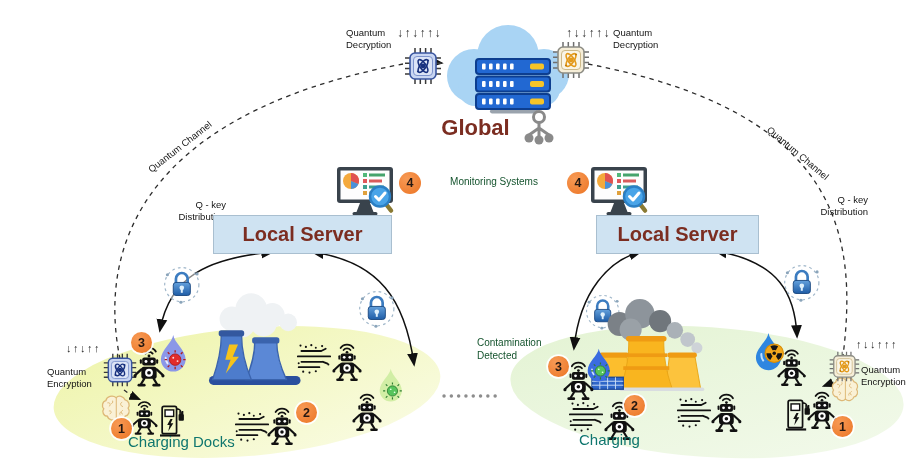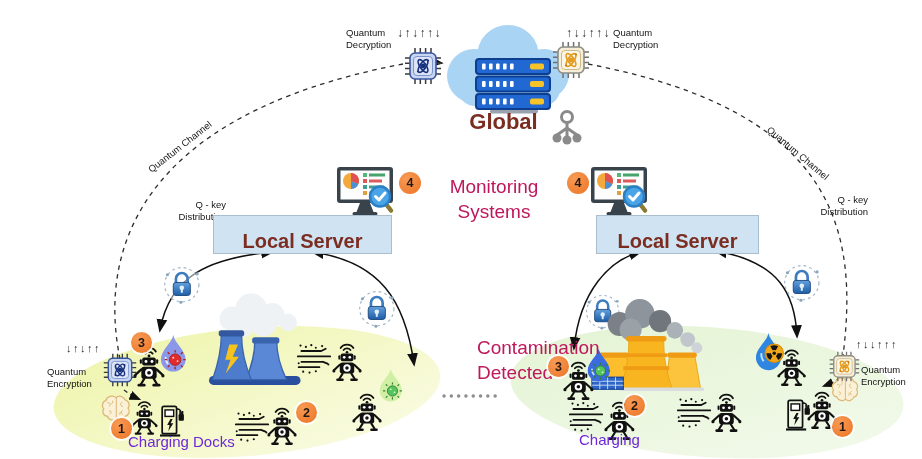--- a/index.html
+++ b/index.html
@@ -4,32 +4,32 @@
 <style>
   html,body{margin:0;padding:0;background:#ffffff;}
   .stage{position:relative;width:914px;height:459px;overflow:hidden;background:#ffffff;
          font-family:"Liberation Sans",sans-serif;}
   .abs{position:absolute;}
   .art{position:absolute;left:0;top:0;}
   .sm{font-size:9.5px;line-height:1.3;color:#141414;}
   .preline{white-space:pre-line;}
   .spins{font-size:12px;letter-spacing:1.5px;color:#2a2a2a;font-weight:600;}
   .rot{transform-origin:0 0;}
-  .mid{font-size:19px;color:#be185d;font-weight:500;line-height:1.3;}
-  .caption{font-size:15px;color:#6d28d9;font-weight:500;}
+  .mid{font-size:10px;color:#14532d;font-weight:500;line-height:1.3;}
+  .caption{font-size:15px;color:#0f766e;font-weight:500;}
   .badge{width:21px;height:21px;border-radius:50%;
          background:radial-gradient(circle at 35% 30%,#f79a55,#ec7424);
          box-shadow:0 0 0 1.8px rgba(255,255,255,.95);
          display:flex;align-items:center;justify-content:center;
          font-size:12.5px;font-weight:bold;color:#251812;}
   .badge.big{width:22px;height:22px;}
   .server-box{background:#cfe3f2;border:1px solid #a9bfd0;display:flex;
-              align-items:flex-end;justify-content:center;}
+              align-items:center;justify-content:center;}
   .server-box span{font-size:20px;font-weight:bold;color:#7b2d21;}
-  .gtitle{display:flex;align-items:flex-start;justify-content:center;gap:11px;margin-left:28px;}
+  .gtitle{display:flex;align-items:center;justify-content:center;gap:11px;}
   .gtitle span{font-size:22px;font-weight:bold;color:#7b2d21;}
   .qkey{text-align:right;}
 </style>
 </head>
 <body>
 
 <div class="stage">
 
 <svg class="art" width="922" height="459" viewBox="0 0 922 459">
   <defs>

